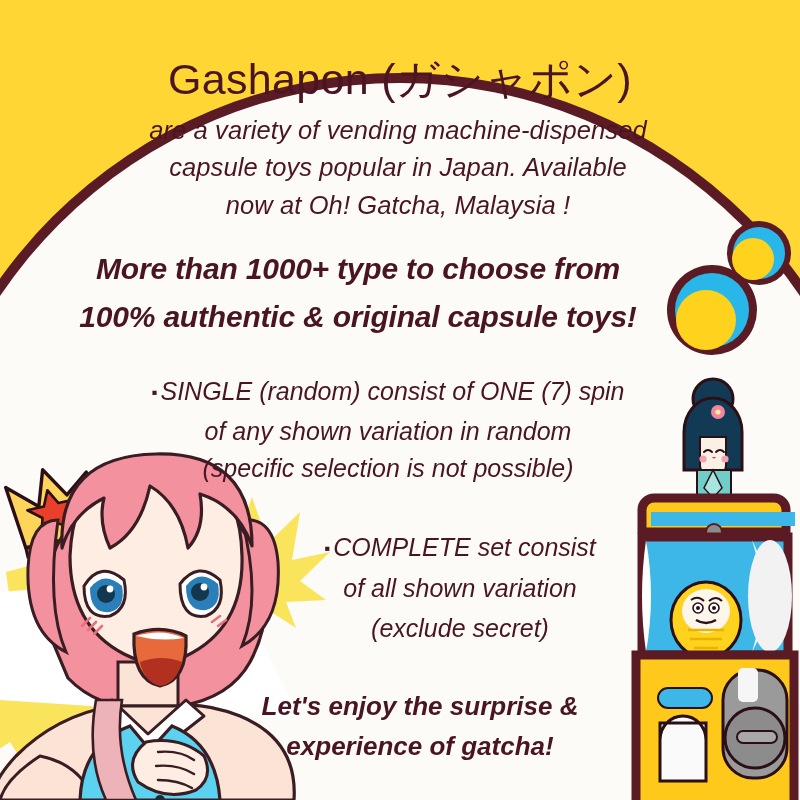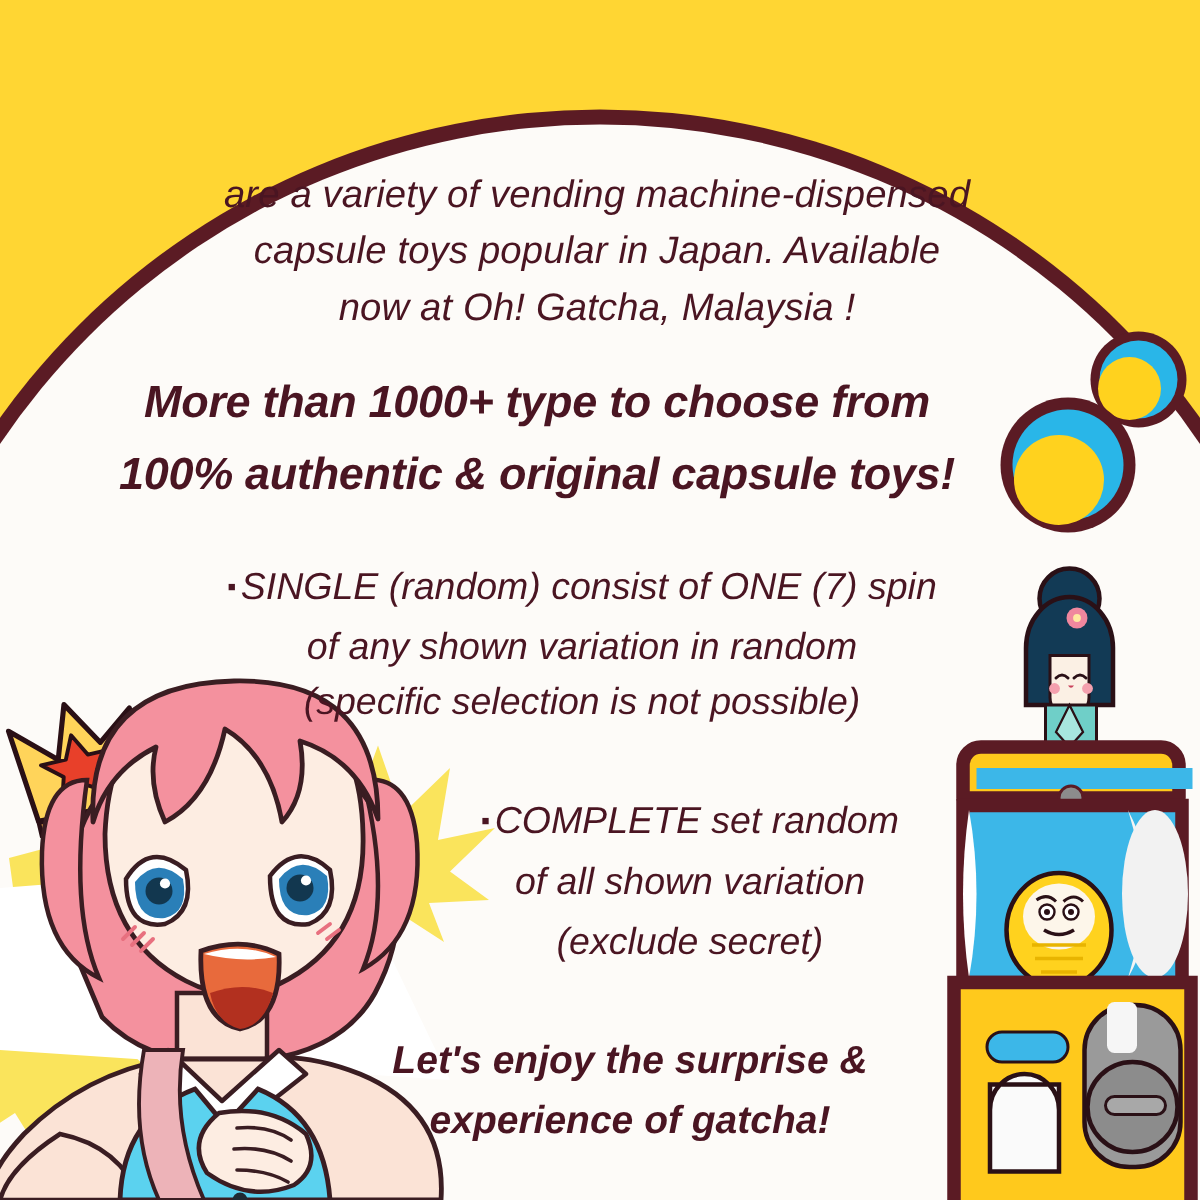--- a/index.html
+++ b/index.html
@@ -241,33 +241,34 @@
     <circle cx="160" cy="800" r="5" fill="#1F2A33"></circle>
 
     <path d="M146 742 q34 -6 58 14 q10 22 -8 34 q-30 12 -58 -8 q-14 -22 8 -40 Z" fill="#FDEDE2" stroke="#3A1D22" stroke-width="3"></path>
     <path d="M158 752 q22 -2 36 8 M156 766 q22 -2 38 8 M158 780 q20 0 34 8" fill="none" stroke="#3A1D22" stroke-width="2.4" stroke-linecap="round"></path>
 
     <path d="M96 700 q-10 56 10 100 l30 0 q-22 -50 -14 -100 Z" fill="#EDB3B8" stroke="#3A1D22" stroke-width="2.6"></path>
   </svg>
 
   <div id="textwrap">
 
+    <div class="t" id="title" style="transform: translateX(0px);">Gashapon (ガシャポン)</div>
 
     <div class="t lead" id="lead1" style="transform: translateX(-2px);">are a variety of vending machine-dispensed</div>
     <div class="t lead" id="lead2" style="transform: translateX(-2px);">capsule toys popular in Japan. Available</div>
     <div class="t lead" id="lead3" style="transform: translateX(-2px);">now at Oh! Gatcha, Malaysia !</div>
 
     <div class="t bold" id="bold1" style="transform: translateX(-42px);">More than 1000+ type to choose from</div>
     <div class="t bold" id="bold2" style="transform: translateX(-42px);">100% authentic &amp; original capsule toys!</div>
 
     <div class="t body" id="s1" style="transform: translateX(-12px);"><span class="bullet">▪</span><span>SINGLE (random) consist of ONE (7) spin</span></div>
     <div class="t body" id="s2" style="transform: translateX(-12px);">of any shown variation in random</div>
     <div class="t body" id="s3" style="transform: translateX(-12px);">(specific selection is not possible)</div>
 
-    <div class="t body" id="c1" style="transform: translateX(60px);"><span class="bullet">▪</span><span>COMPLETE set random</span></div>
+    <div class="t body" id="c1" style="transform: translateX(60px);"><span class="bullet">▪</span><span>COMPLETE set consist</span></div>
     <div class="t body" id="c2" style="transform: translateX(60px);">of all shown variation</div>
     <div class="t body" id="c3" style="transform: translateX(60px);">(exclude secret)</div>
 
     <div class="t closing" id="e1" style="transform: translateX(20px);">Let's enjoy the surprise &amp;</div>
     <div class="t closing" id="e2" style="transform: translateX(20px);">experience of gatcha!</div>
   </div>
 
 </div>
 
 </body></html>

